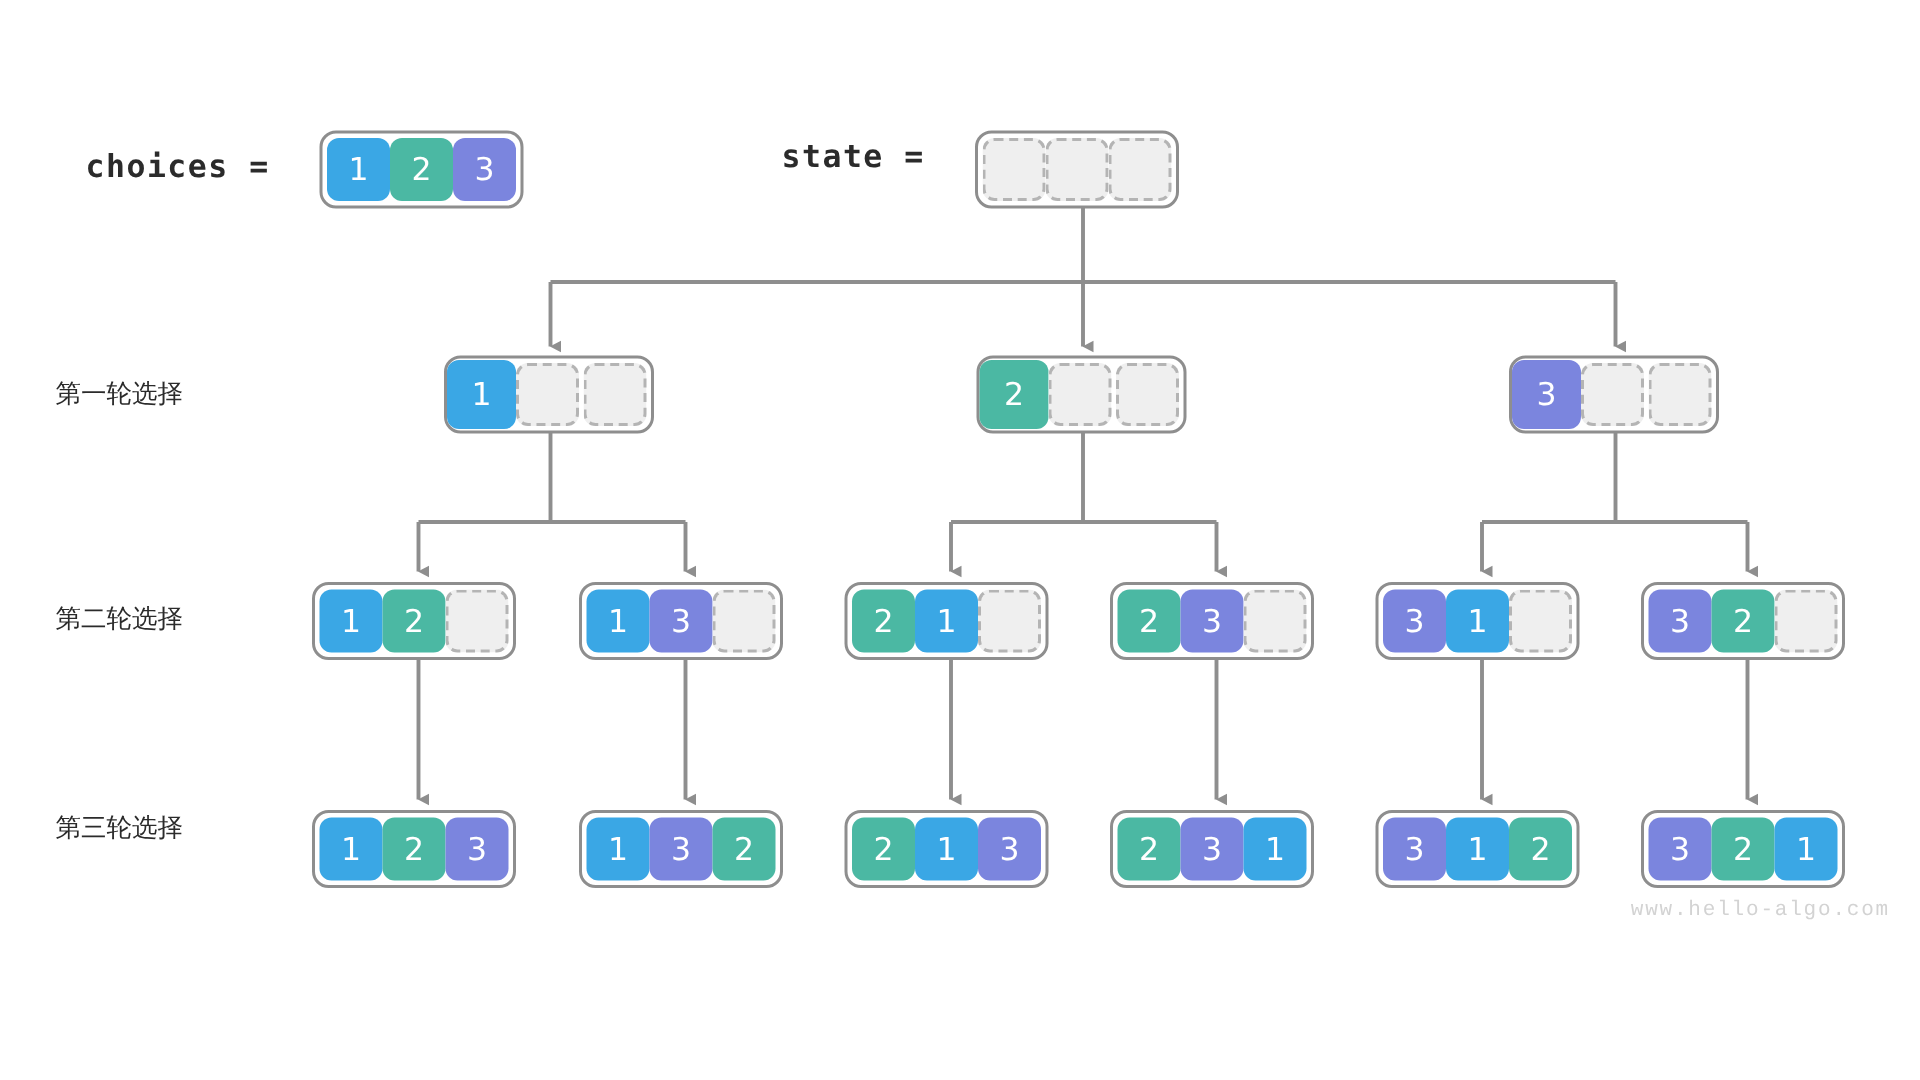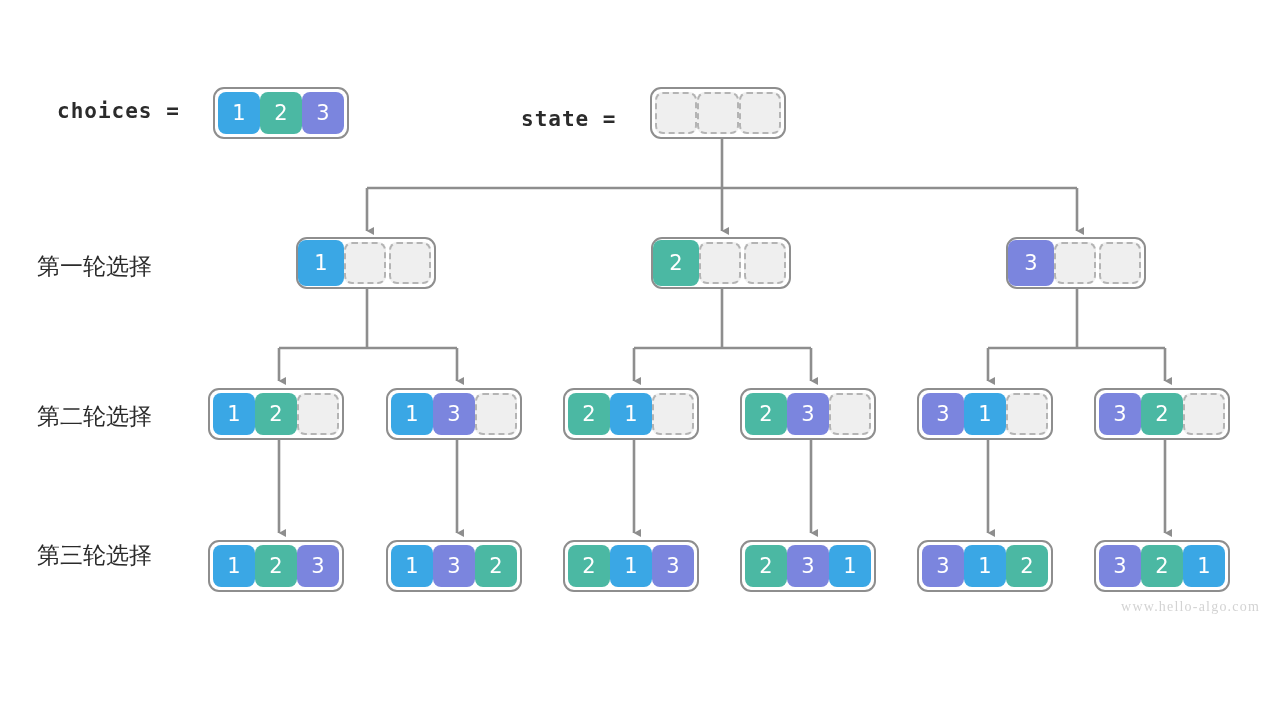--- a/index.html
+++ b/index.html
@@ -37,21 +37,21 @@
     font-weight: bold;
     font-size: 21px;
     letter-spacing: 1px;
     color: #2b2b2b;
     white-space: nowrap;
   }
   
   .row-label {
     position: absolute;
     font-family: "DejaVu Sans", "Liberation Sans", sans-serif;
-    font-size: 23px;
+    font-size: 17px;
     color: #2b2b2b;
     white-space: nowrap;
   }
   
   .arr {
     position: absolute;
     display: flex;
     align-items: center;
     box-sizing: border-box;
     border: 2.5px solid #8e8e8e;
@@ -88,21 +88,21 @@
     border-bottom-left-radius: 8px;
   }
   .arr.flush .cell.empty { margin: 3px 3px 3px 0; }
   .arr.flush .cell:not(.empty) { height: 46px; width: 46px; }
 
   
   .watermark {
     position: absolute;
     right: 20px;
     bottom: 14px;
-    font-family: Liberation Serif, serif;
+    font-family: Liberation Mono, monospace;
     font-size: 14px;
     letter-spacing: 1.2px;
     color: #d3d3d3;
     white-space: nowrap;
   }
 </style>
 </head>
 <body>
 
 <div id="canvas">
@@ -146,21 +146,21 @@
   </svg>
 
   <div class="eq-label" style="left:57px; top:99px;">choices =</div>
 
   <div class="arr" id="choices-array" style="left:213px; top:87px;">
       <div class="cell v1">1</div>
       <div class="cell v2">2</div>
       <div class="cell v3">3</div>
     </div>
 
-  <div class="eq-label" style="left:521px; top:107px;">state =</div>
+  <div class="eq-label" style="left:521px; top:92px;">state =</div>
 
   <div class="arr" id="state-array" style="left:650px; top:87px;">
       <div class="cell empty"></div>
       <div class="cell empty"></div>
       <div class="cell empty"></div>
     </div>
 
   <div class="row-label" style="left:37px; top:251px;">第一轮选择</div>
   <div class="row-label" style="left:37px; top:401px;font-family:Liberation Mono, monospace;">第二轮选择</div>
   <div class="row-label" style="left:37px; top:540px;">第三轮选择</div>

